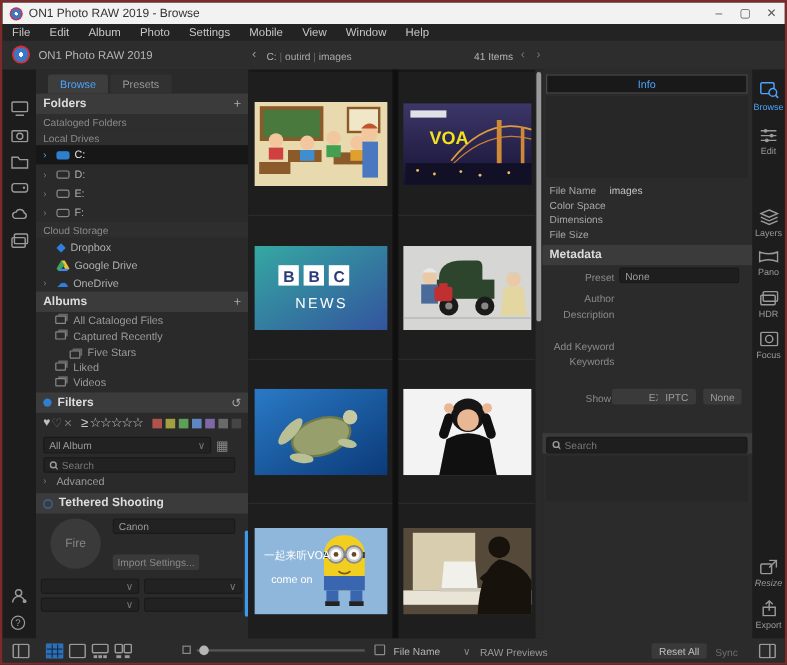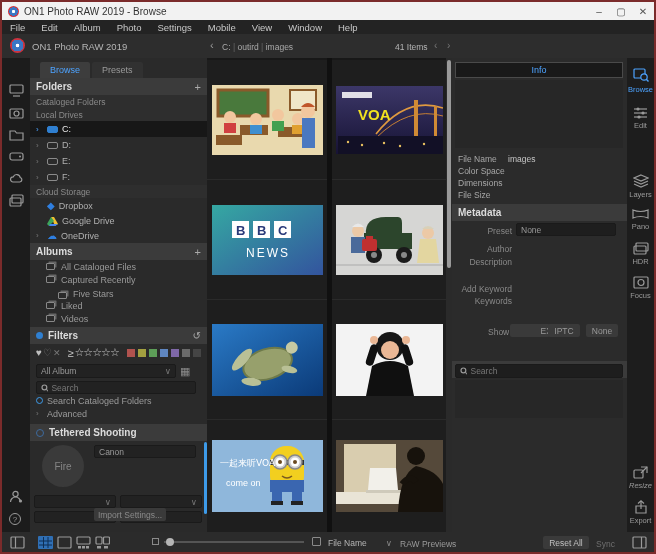--- a/index.html
+++ b/index.html
@@ -258,36 +258,32 @@
     <div style="padding:3px 6px 0 6px;display:flex;align-items:center;gap:3px;">
       <div class="input" style="width:160px;height:13px;gap:3px;">
         <svg width="8" height="8">
             <circle class="st" cx="3.4" cy="3.4" r="2.4"></circle>
             <line class="st" x1="5.4" y1="5.4" x2="7.5" y2="7.5"></line>
           </svg>
         <input class="input" style="border: none; background: transparent; padding: 0px;" placeholder="Search">
       </div>
     </div>
     <div class="row" style="height:13px;color:#9a9a9a;">
-      <span style="width:7px;height:7px;border:1px solid #3d9ae8;border-radius:50%;"></span>
-      <span>Search Cataloged Folders</span>
-    </div>
-    <div class="row" style="height:13px;color:#9a9a9a;">
       <span class="chev">›</span>
       <span>Advanced</span>
     </div>
 
     <div class="sec-head" style="margin-top:4px;">
       <span style="width:8px;height:8px;border:1.5px solid #3d6a9e;border-radius:50%;margin-right:5px;"></span>
       <span>Tethered Shooting</span>
     </div>
     <div style="position:relative;height:52px;">
       <div class="abs" style="left:12px;top:4px;width:42px;height:42px;border-radius:50%;background:#3a3a3a;color:#858585;font-size:10px;display:flex;align-items:center;justify-content:center;">Fire</div>
       <div class="input" style="position:absolute;left:64px;top:4px;width:102px;height:13px;">Canon</div>
-      <div class="btn" style="position:absolute;left:64px;top:34px;width:72px;height:13px;color:#8a8a8a;margin-top:33px;">Import Settings...</div>
+      <div class="btn" style="position:absolute;left:64px;top:34px;width:72px;height:13px;color:#8a8a8a;">Import Settings...</div>
     </div>
     <div style="display:flex;gap:4px;padding:2px 4px 0 4px;">
       <div class="input" style="width:82px;height:13px;justify-content:flex-end;">
           <span style="color:#777;">∨</span>
         </div>
       <div class="input" style="width:82px;height:13px;justify-content:flex-end;">
           <span style="color:#777;">∨</span>
         </div>
     </div>
     <div style="display:flex;gap:4px;padding:3px 4px 0 4px;">

